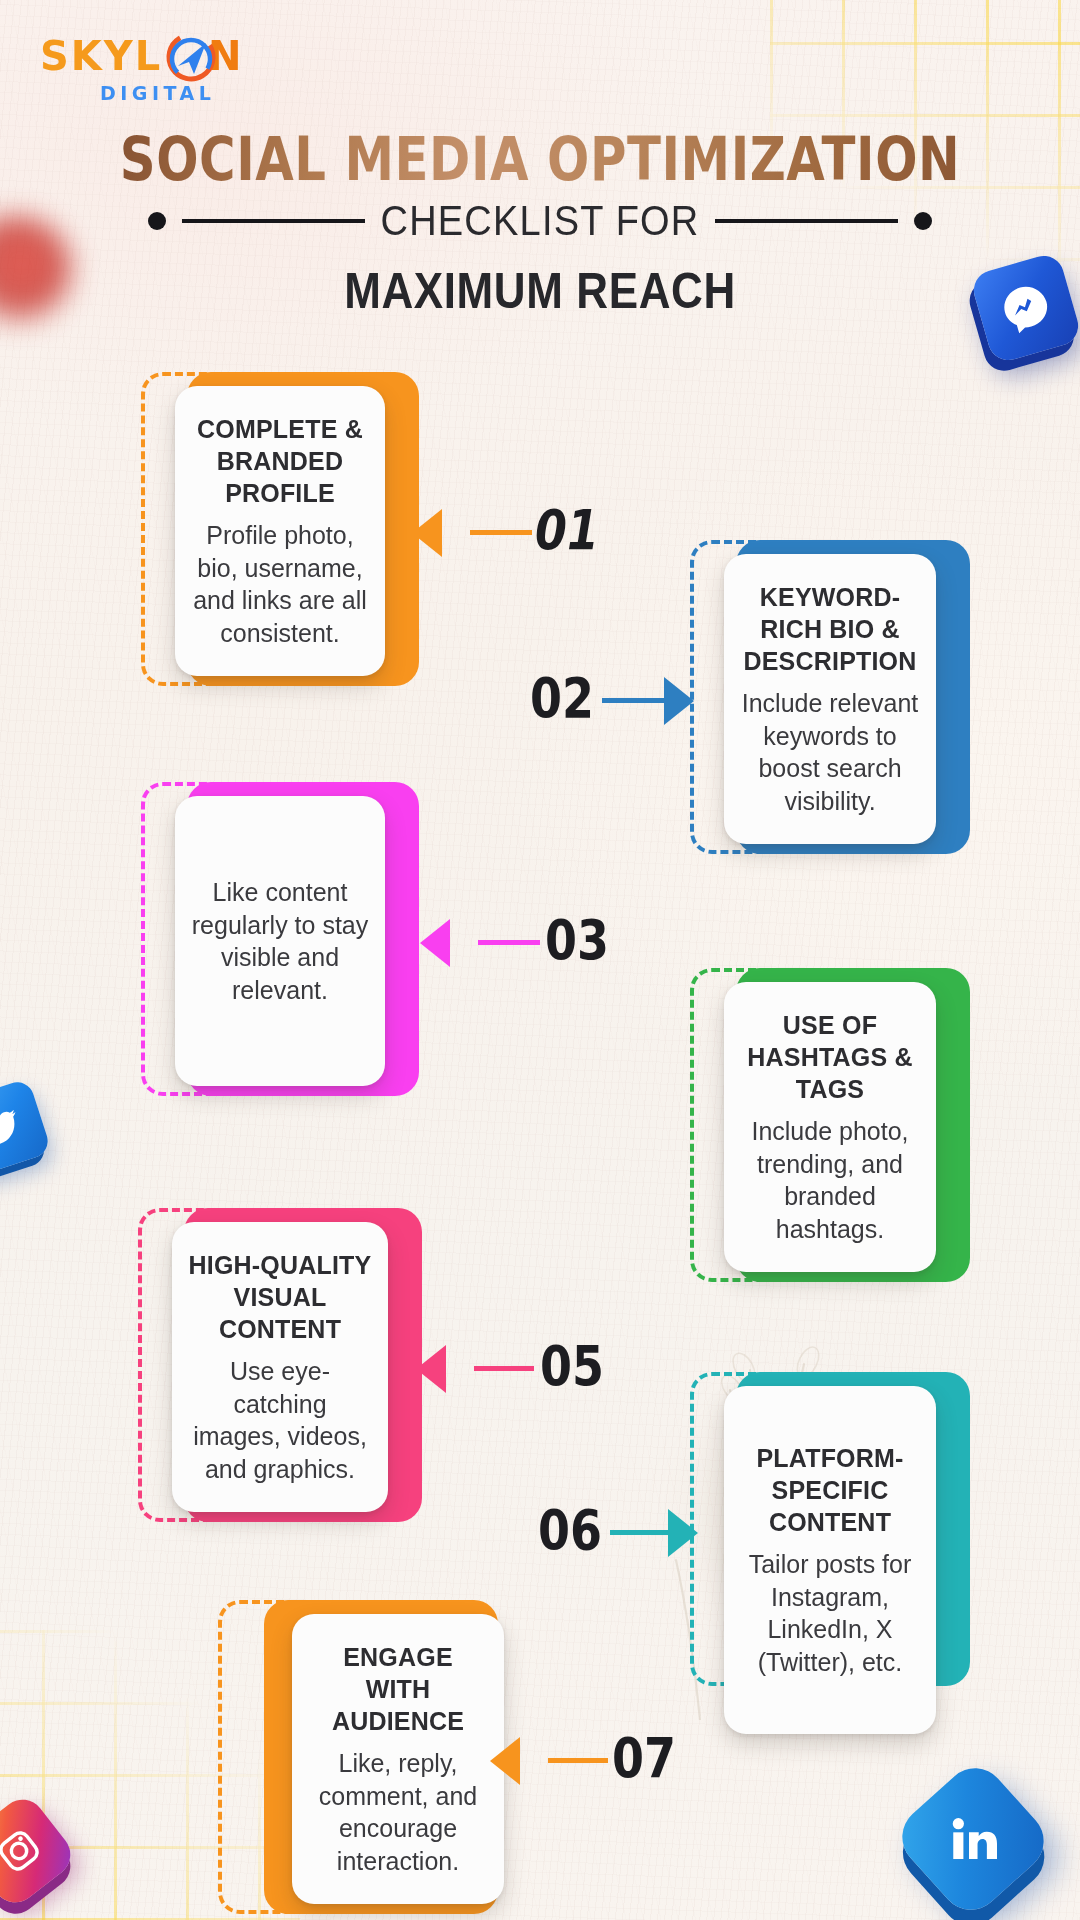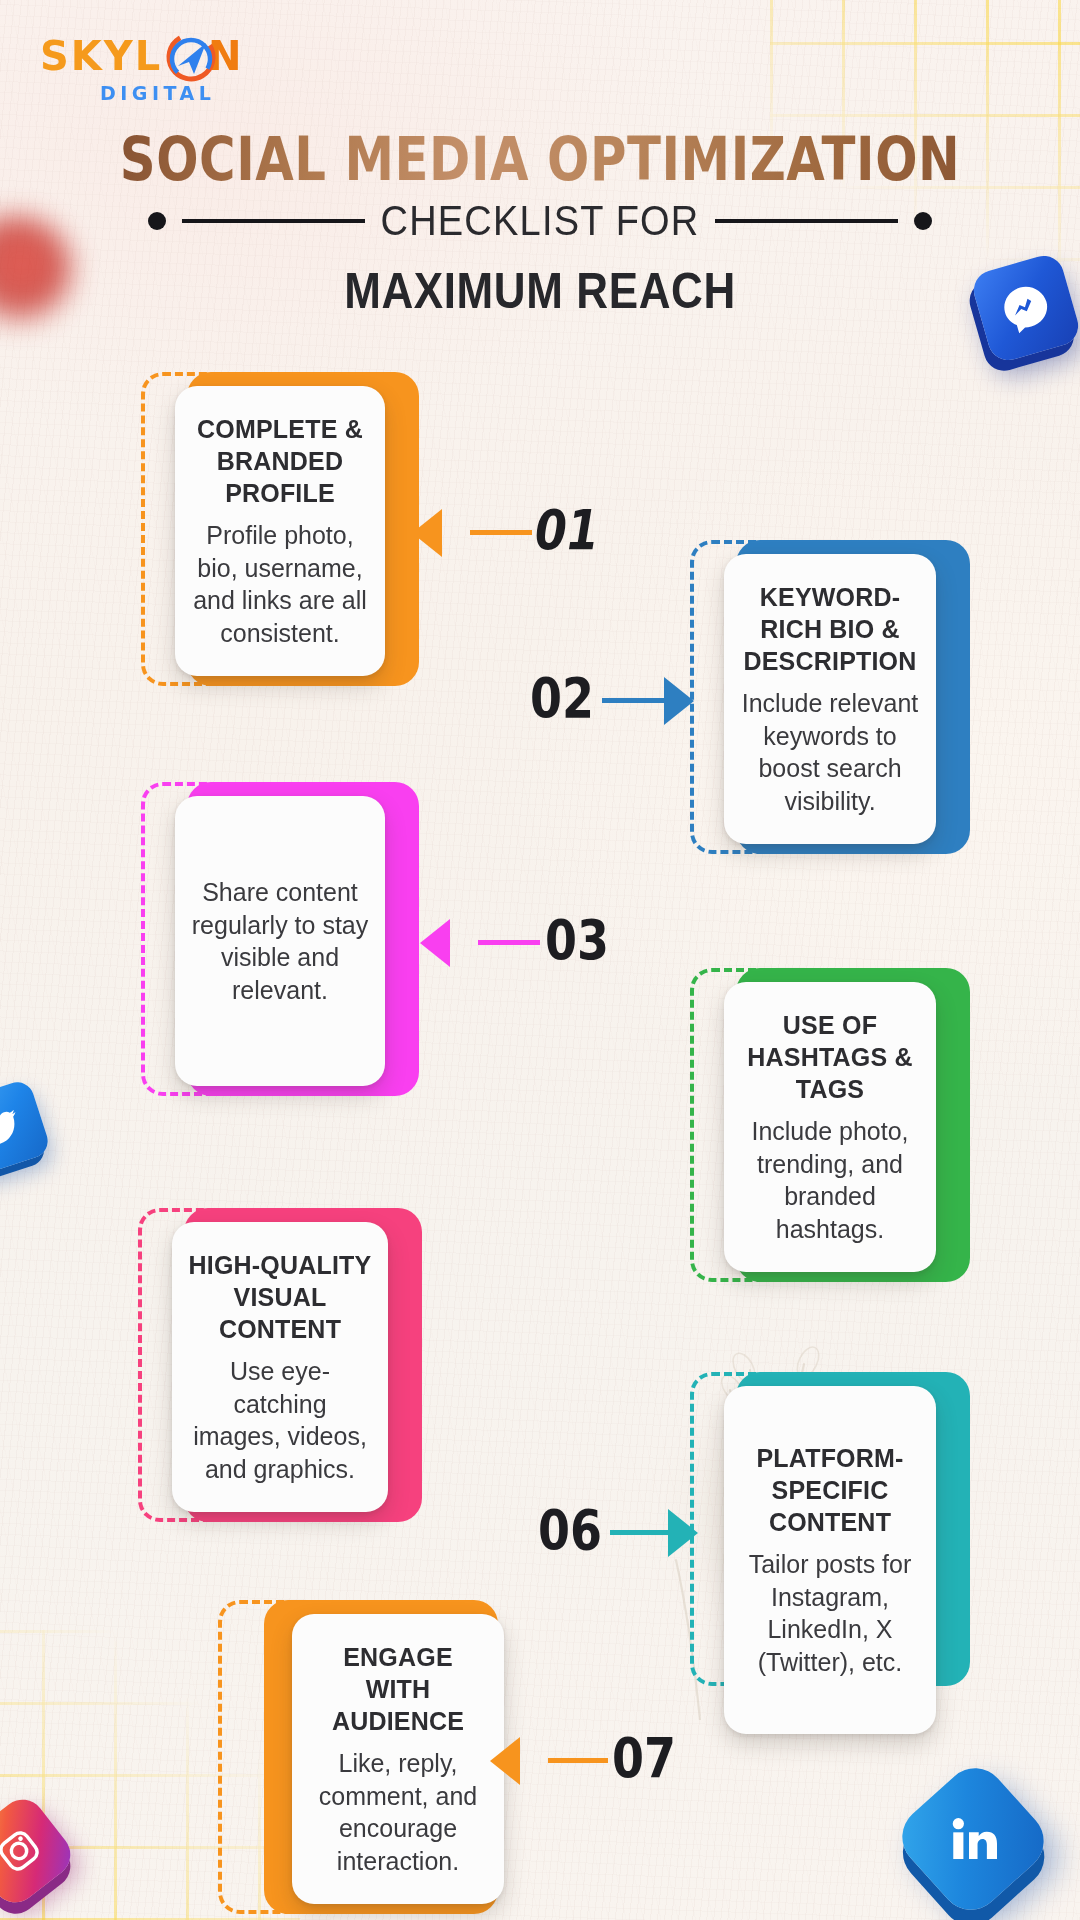--- a/index.html
+++ b/index.html
@@ -324,21 +324,21 @@
         <div class="connector" style="left: 0px; top: 135px; width: 1080px; height: 52px;">
           <div class="num" style="position: absolute; left: 530px; top: 0px;">02</div>
           <div class="lead" style="position: absolute; background: rgb(46, 127, 193); left: 602px; width: 62px; top: 23px;"></div>
           <div class="head right" style="position: absolute; left: 664px; top: 2px; border-left-color: rgb(46, 127, 193);"></div>
         </div>
       </div>
       <div class="step" style="left: 0px; top: 782px; width: 1080px; height: 330px;">
         <div class="dashes" style="border-color: rgb(249, 63, 240); width: 232px; height: 314px; left: 141px; top: 0px;"></div>
         <div class="slab" style="background: rgb(249, 63, 240); width: 232px; height: 314px; left: 187px; top: 0px;"></div>
         <div class="card" style="left: 175px; top: 14px; width: 210px; height: 290px;">
-          <div class="card-desc">Share content regularly to stay visible and relevant.</div>
+          <div class="card-desc">Like content regularly to stay visible and relevant.</div>
         </div>
         <div class="connector" style="left: 0px; top: 135px; width: 1080px; height: 52px;">
           <div class="num" style="position: absolute; left: 545px; top: 0px;">03</div>
           <div class="lead" style="position: absolute; background: rgb(249, 63, 240); left: 478px; width: 62px; top: 23px;"></div>
           <div class="head left" style="position: absolute; left: 420px; top: 2px; border-right-color: rgb(249, 63, 240);"></div>
         </div>
       </div>
       <div class="step" style="left: 0px; top: 968px; width: 1080px; height: 330px;">
         <div class="dashes" style="border-color: rgb(53, 180, 74); width: 234px; height: 314px; left: 690px; top: 0px;"></div>
         <div class="slab" style="background: rgb(53, 180, 74); width: 234px; height: 314px; left: 736px; top: 0px;"></div>
@@ -347,20 +347,25 @@
           <div class="card-desc">Include photo, trending, and branded hashtags.</div>
         </div>
       </div>
       <div class="step" style="left: 0px; top: 1208px; width: 1080px; height: 330px;">
         <div class="dashes" style="border-color: rgb(246, 65, 126); width: 238px; height: 314px; left: 138px; top: 0px;"></div>
         <div class="slab" style="background: rgb(246, 65, 126); width: 238px; height: 314px; left: 184px; top: 0px;"></div>
         <div class="card" style="left: 172px; top: 14px; width: 216px; height: 290px;">
           <div class="card-title">HIGH-QUALITY VISUAL CONTENT</div>
           <div class="card-desc">Use eye-catching images, videos, and graphics.</div>
         </div>
+        <div class="connector" style="left: 0px; top: 135px; width: 1080px; height: 52px;">
+          <div class="num" style="position: absolute; left: 540px; top: 0px;">05</div>
+          <div class="lead" style="position: absolute; background: rgb(246, 65, 126); left: 474px; width: 60px; top: 23px;"></div>
+          <div class="head left" style="position: absolute; left: 416px; top: 2px; border-right-color: rgb(246, 65, 126);"></div>
+        </div>
       </div>
       <div class="step" style="left: 0px; top: 1372px; width: 1080px; height: 330px;">
         <div class="dashes" style="border-color: rgb(35, 178, 182); width: 234px; height: 314px; left: 690px; top: 0px;"></div>
         <div class="slab" style="background: rgb(35, 178, 182); width: 234px; height: 314px; left: 736px; top: 0px;"></div>
         <div class="card" style="left: 724px; top: 14px; width: 212px; height: 348px;">
           <div class="card-title">PLATFORM-SPECIFIC CONTENT</div>
           <div class="card-desc">Tailor posts for Instagram, LinkedIn, X (Twitter), etc.</div>
         </div>
         <div class="connector" style="left: 0px; top: 135px; width: 1080px; height: 52px;">
           <div class="num" style="position: absolute; left: 538px; top: 0px;">06</div>

